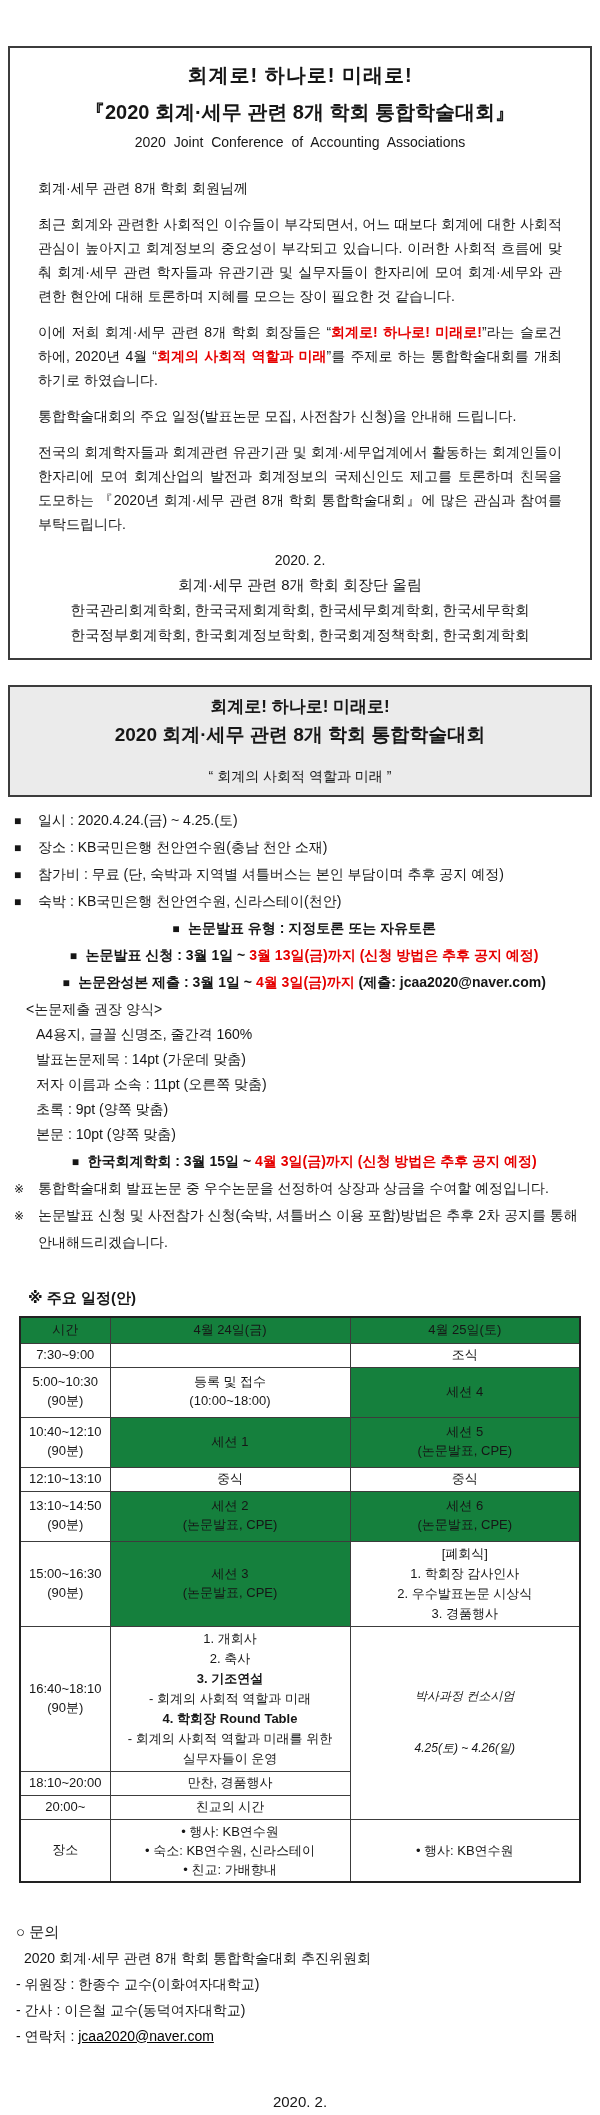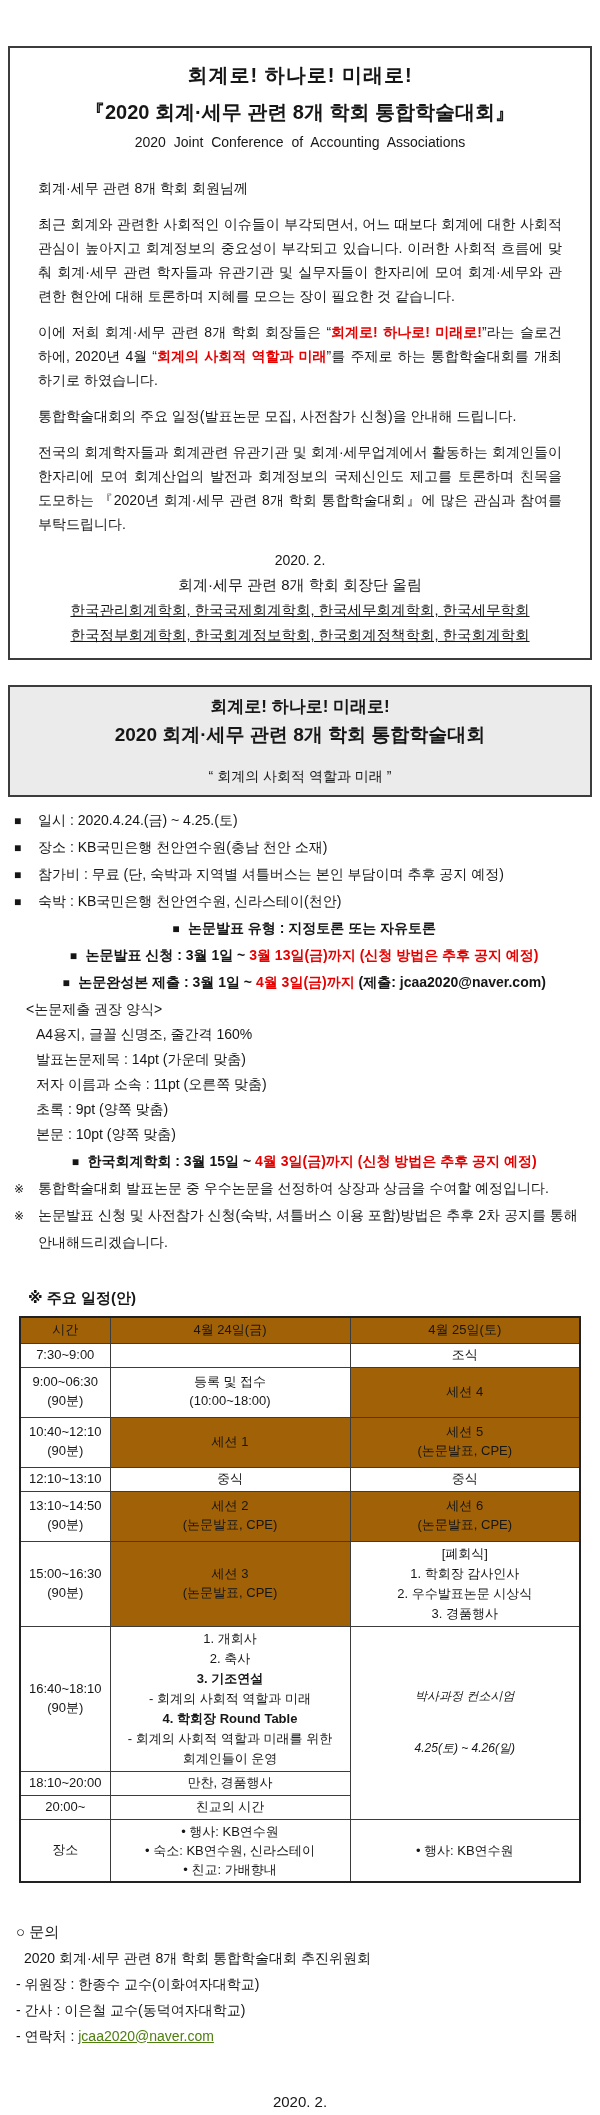--- a/index.html
+++ b/index.html
@@ -15,21 +15,21 @@
 
   
   .box1 { margin: 46px 8px 0; border: 2px solid #3c3c3c; padding: 14px 16px 10px; }
   .t1 { text-align: center; font-size: 20px; font-weight: 700; letter-spacing: 1px; }
   .t2 { text-align: center; font-size: 20px; font-weight: 700; margin-top: 10px; }
   .ten { text-align: center; font-size: 14px; margin-top: 8px; word-spacing: 4px; }
   .body1 { margin-top: 26px; line-height: 24px; text-align: justify; }
   .body1 p { margin: 12px; }
   .date1 { text-align: center; margin-top: 6px; line-height: 24px; }
   .sig1 { text-align: center; font-size: 15px; line-height: 26px; }
-  .assoc { text-align: center; font-size: 14.5px; line-height: 25px; text-decoration: underline; }
+  .assoc { text-align: center; font-size: 14.5px; line-height: 25px; }
 
   
   .nhead { margin: 25px 8px 0; border: 2px solid #3c3c3c; background: #ebebeb;
            text-align: center; padding: 8px 4px 9px; }
   .nh1 { font-size: 17px; font-weight: 700; }
   .nh2 { font-size: 19px; font-weight: 700; margin-top: 4px; }
   .nh3 { font-size: 14px; margin-top: 20px; }
 
   
   .nbody { margin: 10px 14px 0 14px; line-height: 26px; }
@@ -38,37 +38,37 @@
   .fmt { margin: 1px 0 1px 12px; line-height: 25px; }
   .fmt-line { padding-left: 10px; }
 
   
   .sched-label { margin: 34px 0 8px 28px; font-size: 15px; font-weight: 700; }
   table.sched { border-collapse: collapse; margin: 0 auto; width: 560px; font-size: 13px;
                 table-layout: fixed; border: 2px solid #222; }
   .sched th, .sched td { border: 1px solid #3c3c3c; padding: 2px 4px; text-align: center;
                          vertical-align: middle; line-height: 1.45; font-weight: 400; }
   .c-time { width: 90px; } .c-fri { width: 240px; } .c-sat { width: 230px; }
-  .gray { background: #a16207; }
+  .gray { background: #15803d; }
   .left { text-align: left; }
   .vtop { vertical-align: top; }
   .h24 { height: 24px; } .h50 { height: 50px; } .h84 { height: 84px; }
   .h130 { height: 130px; } .h57 { height: 57px; } .h26 { height: 26px; }
   .closing div { line-height: 20px; }
   .program { padding: 4px 8px; }
   .program div { line-height: 20px; }
   .consortium { font-style: italic; font-size: 12px; }
   .consortium .gap { margin-top: 34px; }
   .venue div { line-height: 19px; }
 
   
   .inquiry { margin: 36px 0 0 16px; line-height: 26px; }
   .inq-head { font-size: 15px; }
   .inq-committee { padding-left: 8px; }
-  .link { color: #4d7c0f; text-decoration: underline; cursor: pointer; }
+  .link { color: #000000; text-decoration: underline; cursor: pointer; }
 
   
   .signoff { margin-top: 44px; text-align: center; }
   .so-date { font-size: 15px; }
   .so-title { font-size: 18px; font-weight: 700; margin-top: 6px; }
   .plist { margin: 10px auto 0; width: 350px; text-align: left; line-height: 25px; }
   .prow { display: flex; }
   .porg { width: 198px; }
   .pname { flex: 1; }
 </style>
@@ -138,21 +138,21 @@
         <th class="gray h26">시간</th>
         <th class="gray">4월 24일(금)</th>
         <th class="gray">4월 25일(토)</th>
       </tr>
       <tr>
         <td class="h24">7:30~9:00</td>
         <td></td>
         <td>조식</td>
       </tr>
       <tr>
-        <td class="pre h50">9:00~06:30
+        <td class="pre h50">5:00~10:30
 (90분)</td>
         <td class="pre">등록 및 접수
 (10:00~18:00)</td>
         <td class="gray">세션 4</td>
       </tr>
       <tr>
         <td class="pre h50">10:40~12:10
 (90분)</td>
         <td class="gray">세션 1</td>
         <td class="gray pre">세션 5
@@ -186,21 +186,21 @@
       <tr>
         <td class="pre h130">16:40~18:10
 (90분)</td>
         <td class="left vtop program">
           <div>1. 개회사</div>
           <div>2. 축사</div>
           <div class="b">3. 기조연설</div>
           <div>- 회계의 사회적 역할과 미래</div>
           <div class="b">4. 학회장 Round Table</div>
           <div class="pre">- 회계의 사회적 역할과 미래를 위한
-회계인들이 운영</div>
+실무자들이 운영</div>
         </td>
         <td class="consortium" rowspan="3">
           <div>박사과정 컨소시엄</div>
           <div class="gap">4.25(토) ~ 4.26(일)</div>
         </td>
       </tr>
       <tr>
         <td class="h24">18:10~20:00</td>
         <td>만찬, 경품행사</td>
       </tr>

